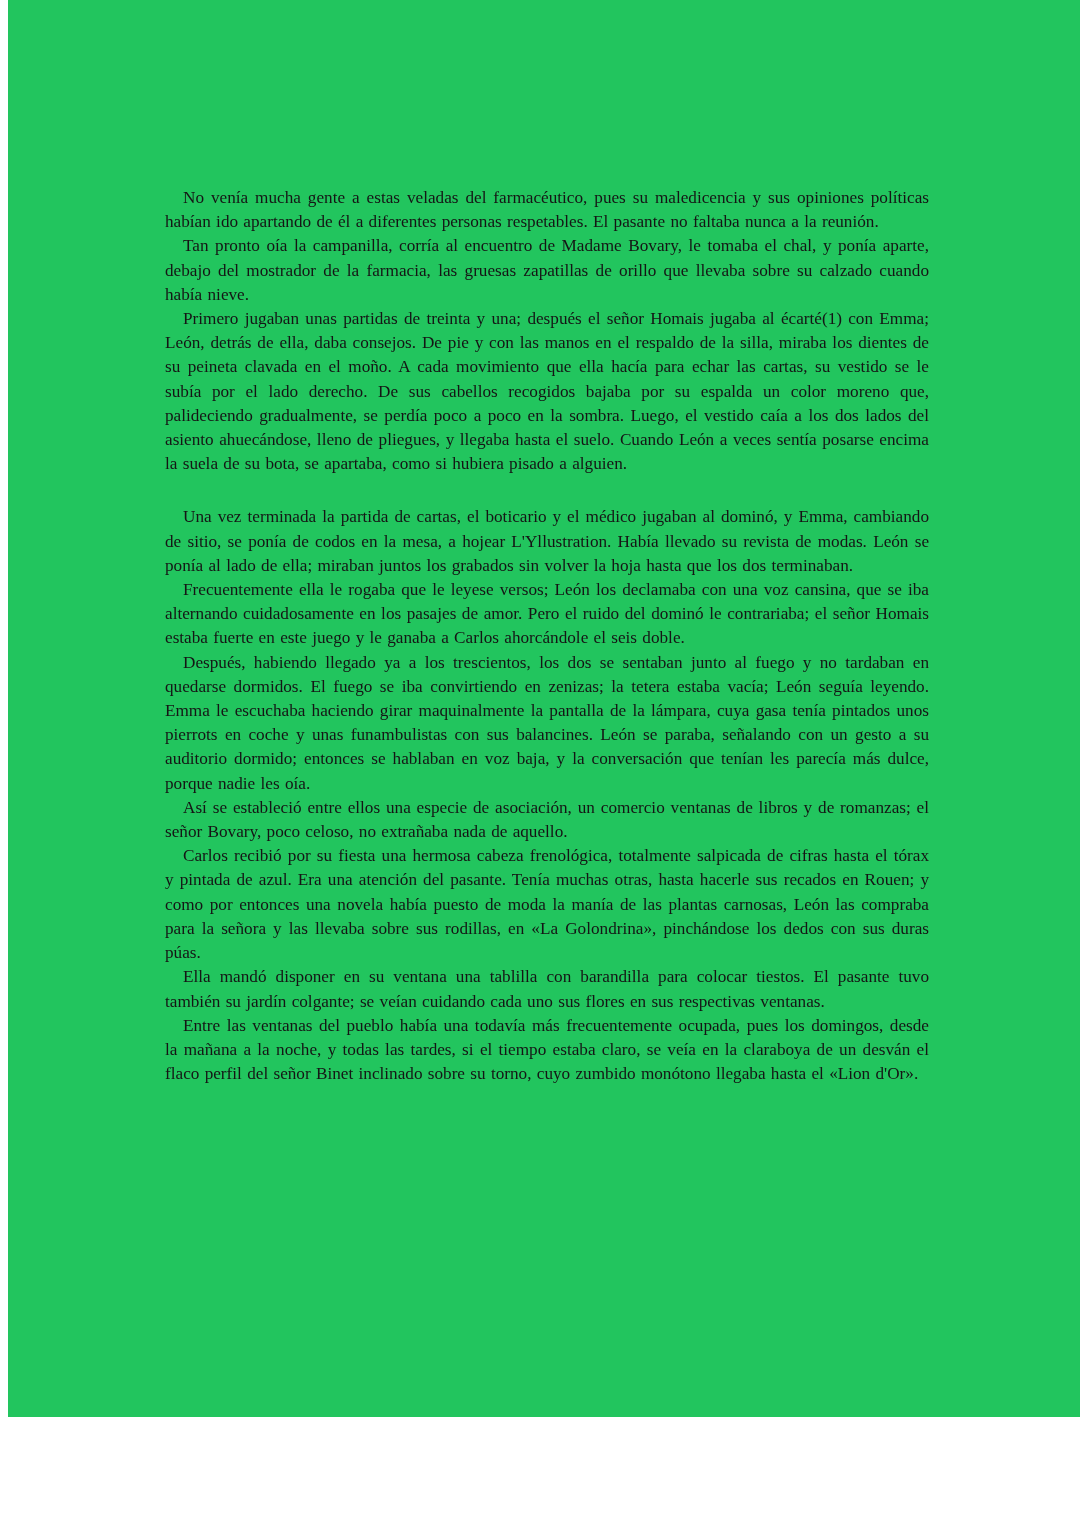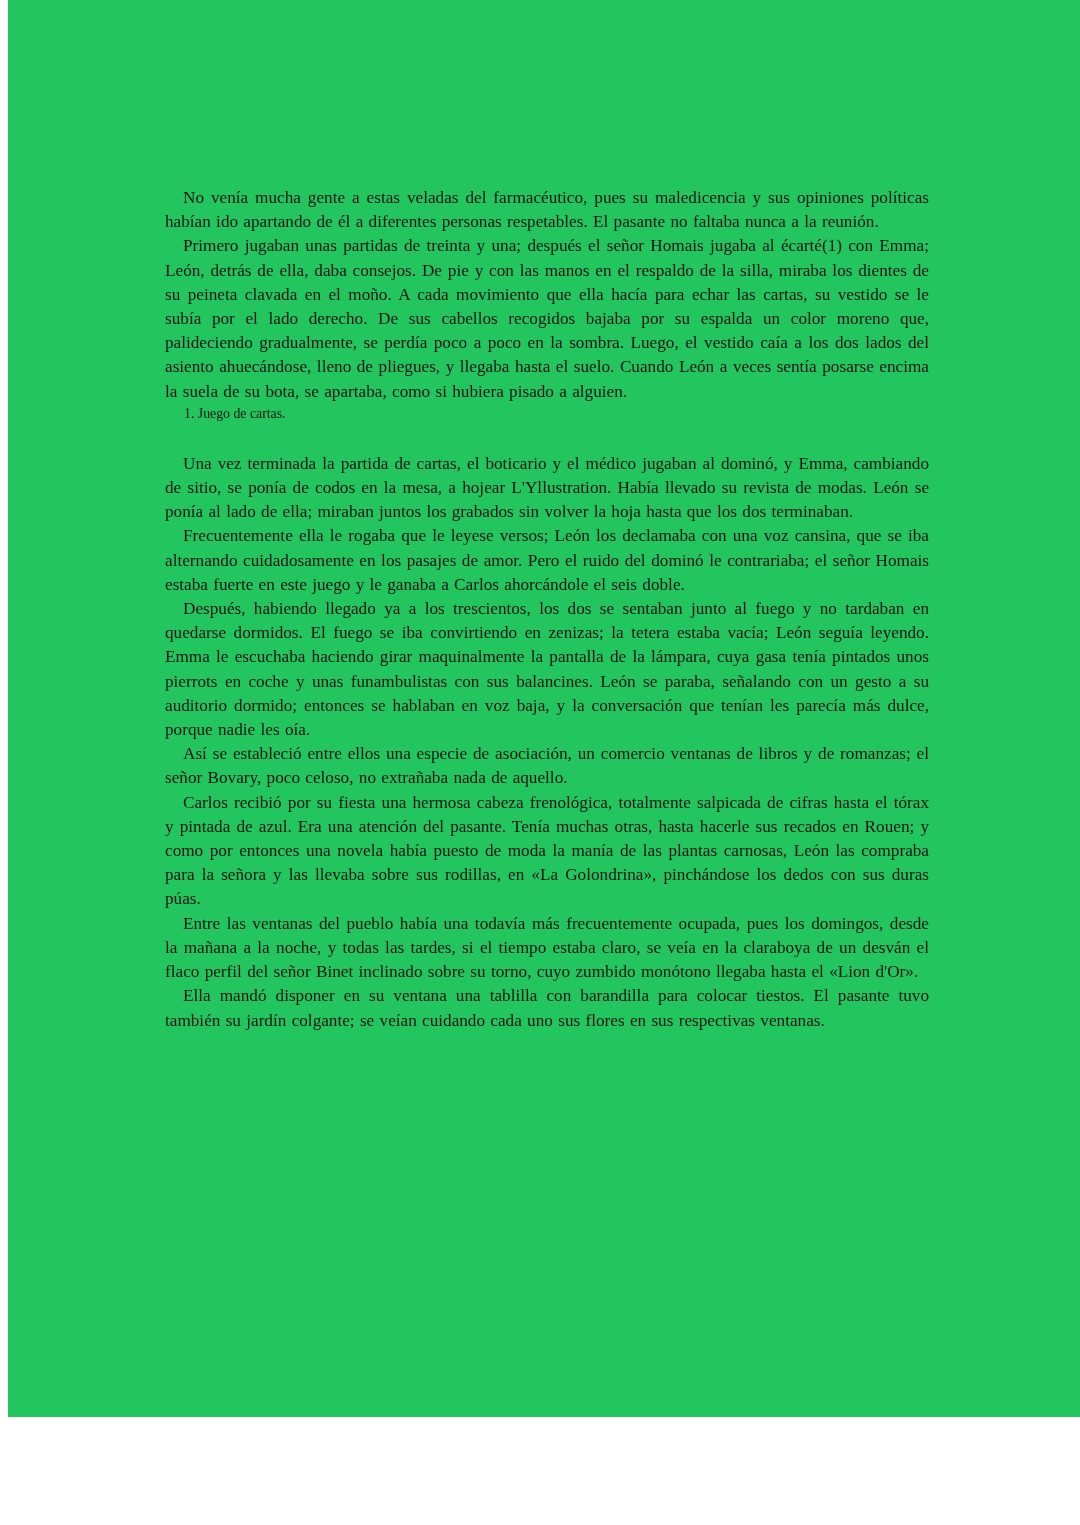--- a/index.html
+++ b/index.html
@@ -43,23 +43,23 @@
   }
   .italic {
   }
 </style>
 </head>
 <body>
 
 <div class="page">
   <div class="text-block" id="text-block">
       <p class="body-para"><span>No venía mucha gente a estas veladas del farmacéutico, pues su maledicencia y sus opiniones políticas habían ido apartando de él a diferentes personas respetables. El pasante no faltaba nunca a la reunión.</span></p>
+      <p class="body-para"><span>Tan pronto oía la campanilla, corría al encuentro de Madame Bovary, le tomaba el chal, y ponía aparte, debajo del mostrador de la farmacia, las gruesas zapatillas de orillo que llevaba sobre su calzado cuando había nieve.</span></p>
       <p class="body-para"><span>Primero jugaban unas partidas de treinta y una; después el señor Homais jugaba al écarté(1) con Emma; León, detrás de ella, daba consejos. De pie y con las manos en el respaldo de la silla, miraba los dientes de su peineta clavada en el moño. A cada movimiento que ella hacía para echar las cartas, su vestido se le subía por el lado derecho. De sus cabellos recogidos bajaba por su espalda un color moreno que, palideciendo gradualmente, se perdía poco a poco en la sombra. Luego, el vestido caía a los dos lados del asiento ahuecándose, lleno de pliegues, y llegaba hasta el suelo. Cuando León a veces sentía posarse encima la suela de su bota, se apartaba, como si hubiera pisado a alguien.</span></p>
-      <p class="footnote"><span>1. Juego de cartas.</span></p>
       <p class="body-para spaced"><span>Una vez terminada la partida de cartas, el boticario y el médico jugaban al dominó, y Emma, cambiando de sitio, se ponía de codos en la mesa, a hojear </span><span class="italic">L'Yllustration</span><span>. Había llevado su revista de modas. León se ponía al lado de ella; miraban juntos los grabados sin volver la hoja hasta que los dos terminaban.</span></p>
       <p class="body-para"><span>Frecuentemente ella le rogaba que le leyese versos; León los declamaba con una voz cansina, que se iba alternando cuidadosamente en los pasajes de amor. Pero el ruido del dominó le contrariaba; el señor Homais estaba fuerte en este juego y le ganaba a Carlos ahorcándole el seis doble.</span></p>
       <p class="body-para"><span>Después, habiendo llegado ya a los trescientos, los dos se sentaban junto al fuego y no tardaban en quedarse dormidos. El fuego se iba convirtiendo en zenizas; la tetera estaba vacía; León seguía leyendo. Emma le escuchaba haciendo girar maquinalmente la pantalla de la lámpara, cuya gasa tenía pintados unos pierrots en coche y unas funambulistas con sus balancines. León se paraba, señalando con un gesto a su auditorio dormido; entonces se hablaban en voz baja, y la conversación que tenían les parecía más dulce, porque nadie les oía.</span></p>
       <p class="body-para"><span>Así se estableció entre ellos una especie de asociación, un comercio ventanas de libros y de romanzas; el señor Bovary, poco celoso, no extrañaba nada de aquello.</span></p>
       <p class="body-para"><span>Carlos recibió por su fiesta una hermosa cabeza frenológica, totalmente salpicada de cifras hasta el tórax y pintada de azul. Era una atención del pasante. Tenía muchas otras, hasta hacerle sus recados en Rouen; y como por entonces una novela había puesto de moda la manía de las plantas carnosas, León las compraba para la señora y las llevaba sobre sus rodillas, en «La Golondrina», pinchándose los dedos con sus duras púas.</span></p>
+      <p class="body-para"><span>Ella mandó disponer en su ventana una tablilla con barandilla para colocar tiestos. El pasante tuvo también su jardín colgante; se veían cuidando cada uno sus flores en sus respectivas ventanas.</span></p>
       <p class="body-para"><span>Entre las ventanas del pueblo había una todavía más frecuentemente ocupada, pues los domingos, desde la mañana a la noche, y todas las tardes, si el tiempo estaba claro, se veía en la claraboya de un desván el flaco perfil del señor Binet inclinado sobre su torno, cuyo zumbido monótono llegaba hasta el «Lion d'Or».</span></p>
-      <p class="body-para"><span>Ella mandó disponer en su ventana una tablilla con barandilla para colocar tiestos. El pasante tuvo también su jardín colgante; se veían cuidando cada uno sus flores en sus respectivas ventanas.</span></p>
     </div>
 </div>
 
 </body></html>

